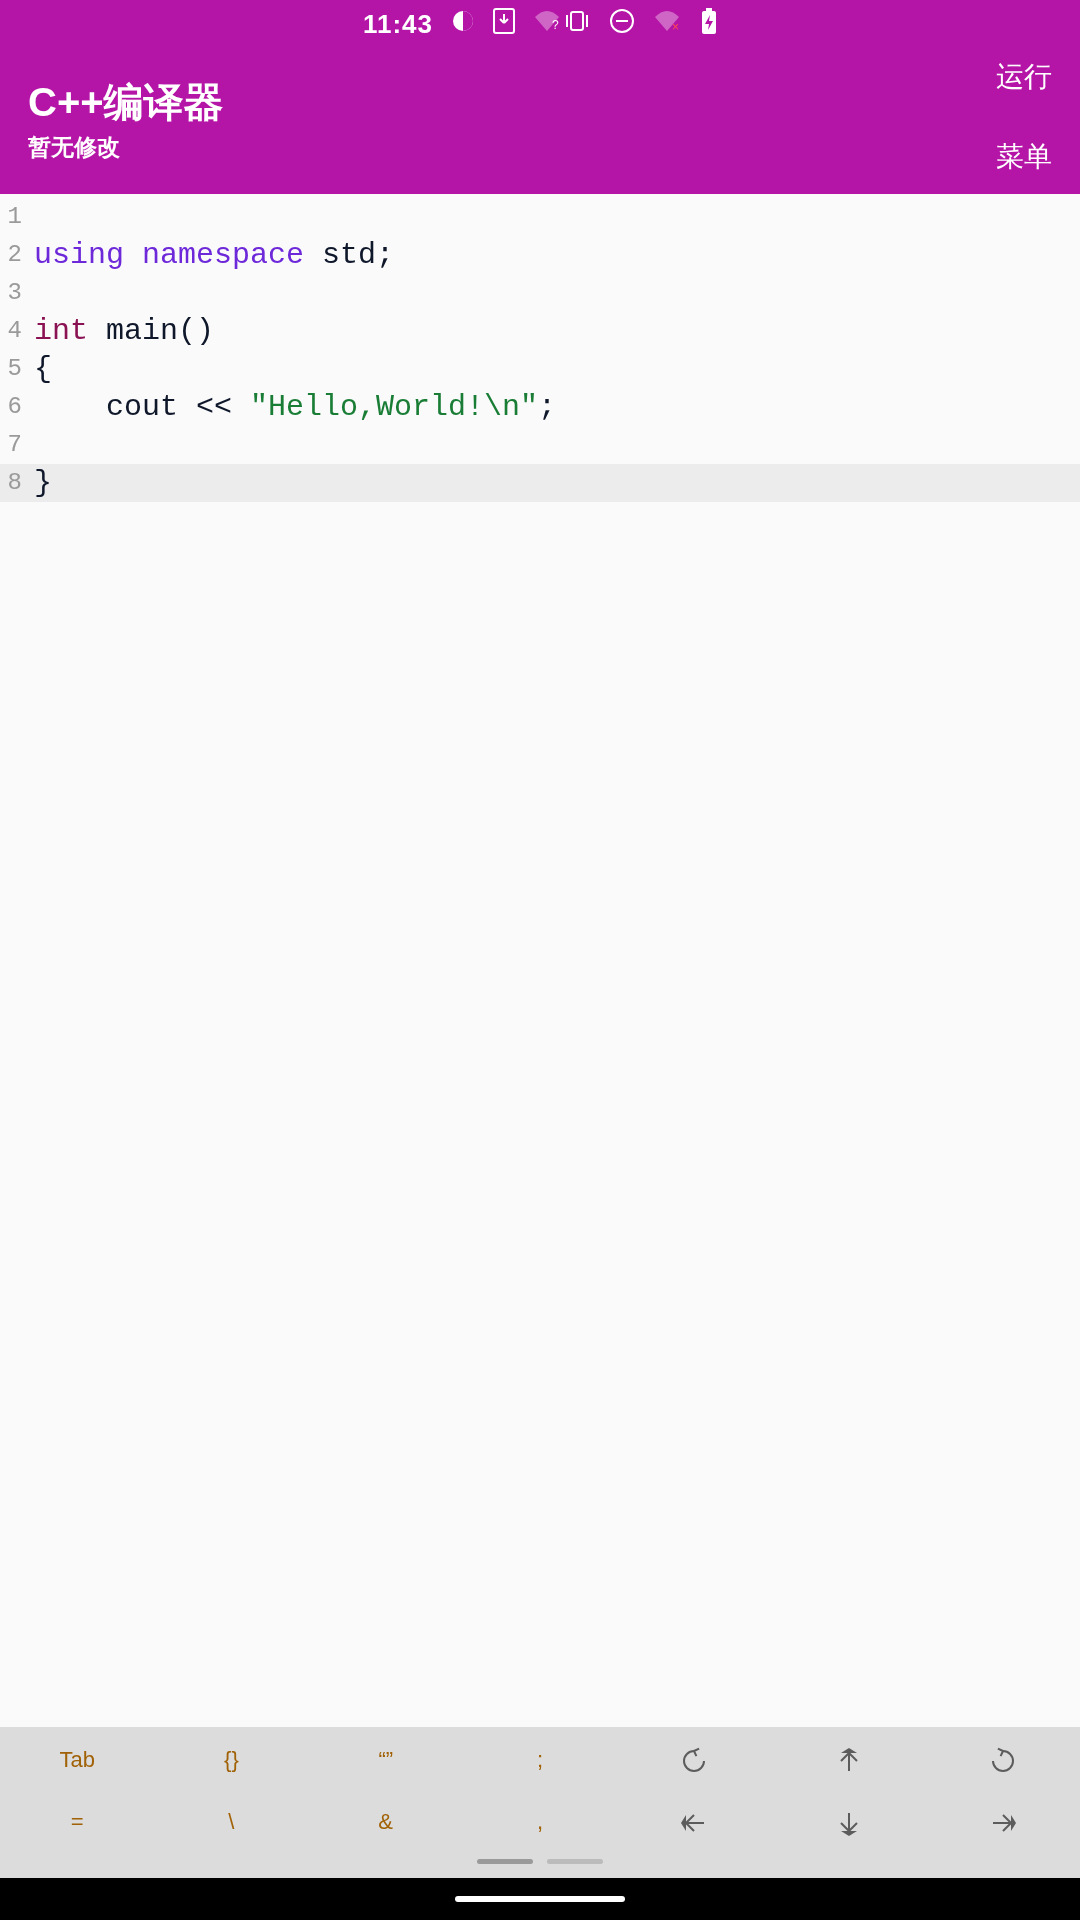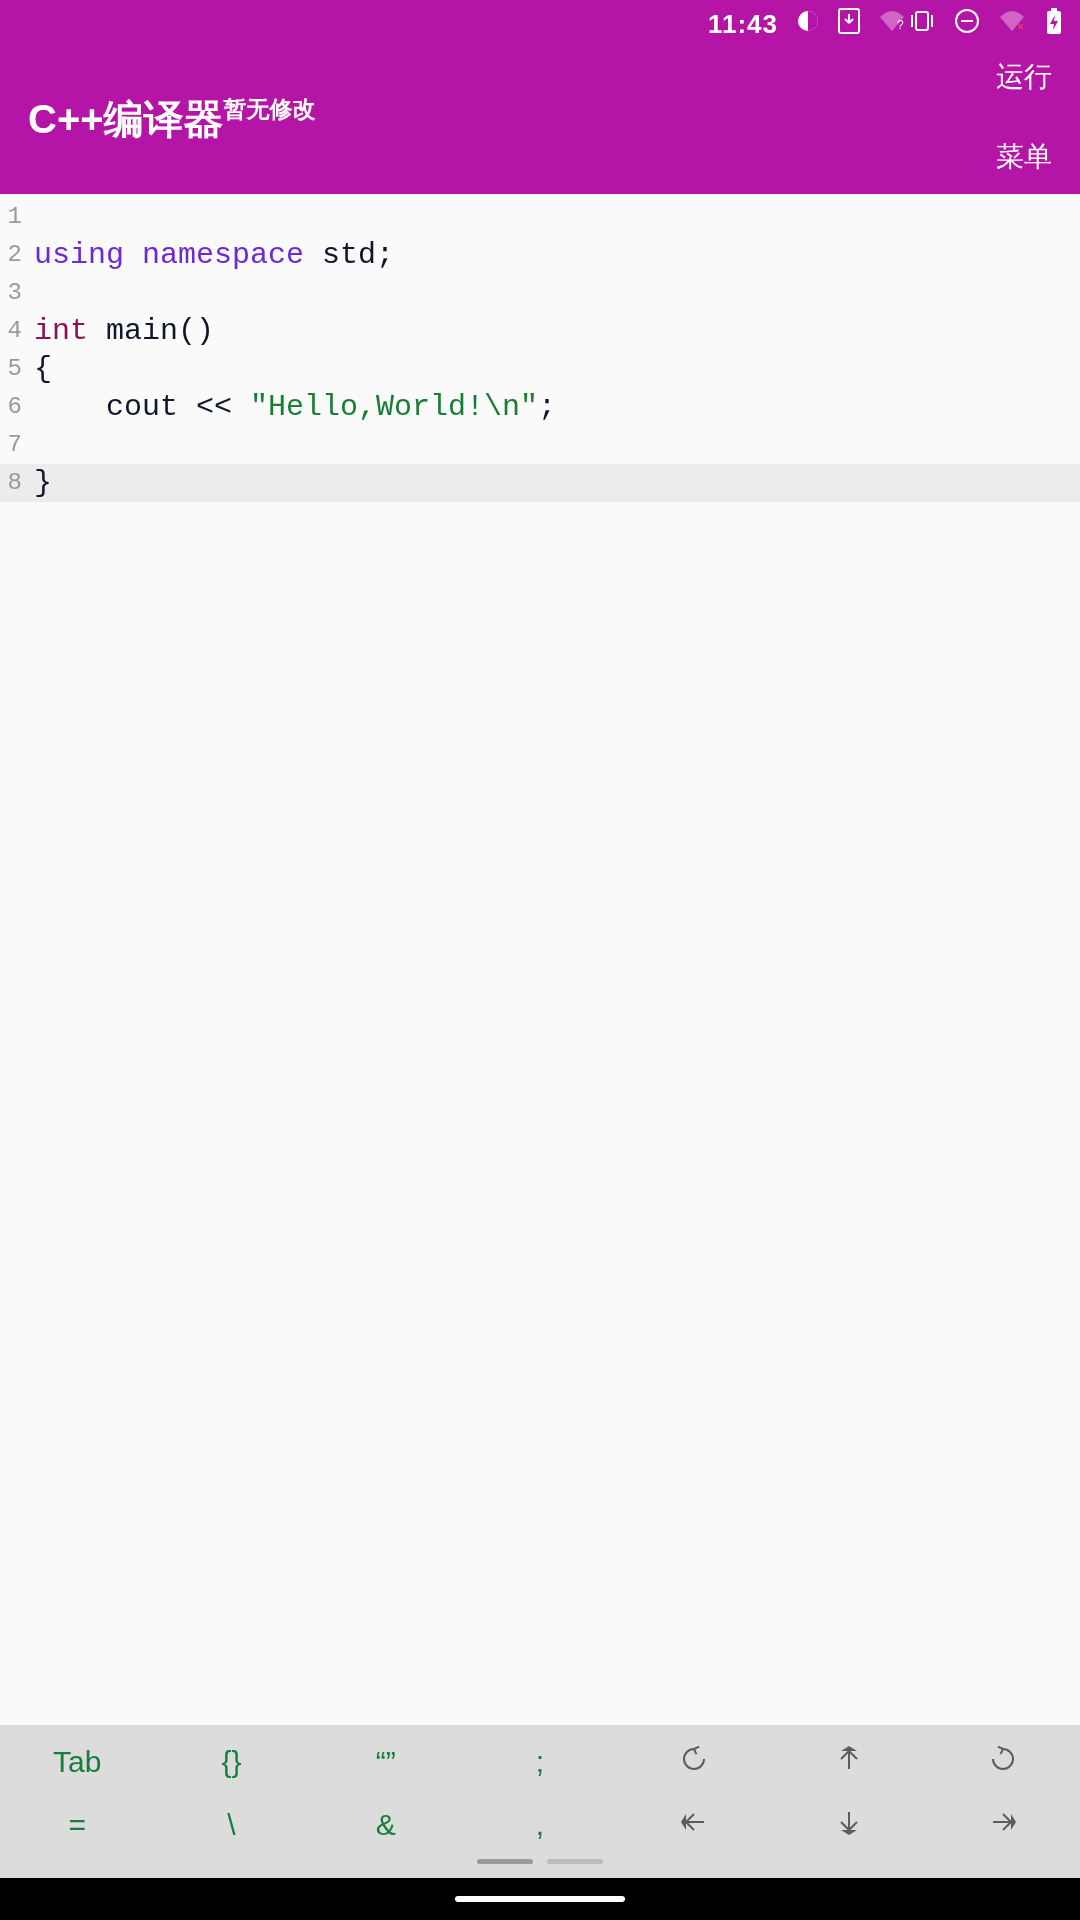--- a/index.html
+++ b/index.html
@@ -6,38 +6,38 @@
     html, body { width: 100%; height: 100%; font-family: sans-serif; overflow: hidden; }
     body { display: flex; flex-direction: column; background: #000; }
 
     
     .status-bar {
       height: 48px;
       background: #b515a7;
       color: #fff;
       display: flex;
       align-items: center;
-      justify-content: flex-end;
+      justify-content: center;
       padding: 0 18px;
       font-size: 26px;
       font-weight: 500;
     }
     .status-left, .status-right { display: flex; align-items: center; gap: 18px; }
     .status-left .time { font-weight: 600; letter-spacing: 1px; }
 
     
     .app-bar {
       background: #b515a7;
       color: #fff;
       padding: 10px 28px 14px 28px;
       display: flex;
       align-items: center;
       justify-content: space-between;
     }
-    .app-title-block { display: flex; flex-direction: row; }
+    .app-title-block { display: flex; flex-direction: column; }
     .app-title { font-size: 40px; font-weight: 700; }
     .app-subtitle { font-size: 23px; font-weight: 700; margin-top: 2px; }
     .app-actions { display: flex; gap: 42px; font-size: 28px; align-items: flex-end; padding-bottom: 4px; flex-direction: column; }
 
     
     .editor {
       flex: 1;
       background: #fafafa;
       font-family: "Courier New", Consolas, monospace;
       font-size: 30px;
@@ -70,22 +70,22 @@
     .toolbar {
       background: #dcdcdc;
       display: flex;
       flex-direction: column;
       padding: 6px 0 14px;
     }
     .toolbar-row { display: flex; }
     .tool-key {
       flex: 1;
       text-align: center;
-      font-size: 30px;
-      color: #15803d;
+      font-size: 22px;
+      color: #a16207;
       padding: 14px 0;
     }
     .tool-key svg { width: 28px; height: 28px; stroke: #5c5c5c; fill: none; stroke-width: 2; }
     .scroll-hint { display: flex; justify-content: center; gap: 14px; margin-top: 2px; }
     .scroll-hint span { width: 56px; height: 5px; background: #9a9a9a; border-radius: 3px; }
     .scroll-hint span.dim { opacity: .5; }
 
     
     .nav-bar {
       height: 42px;

